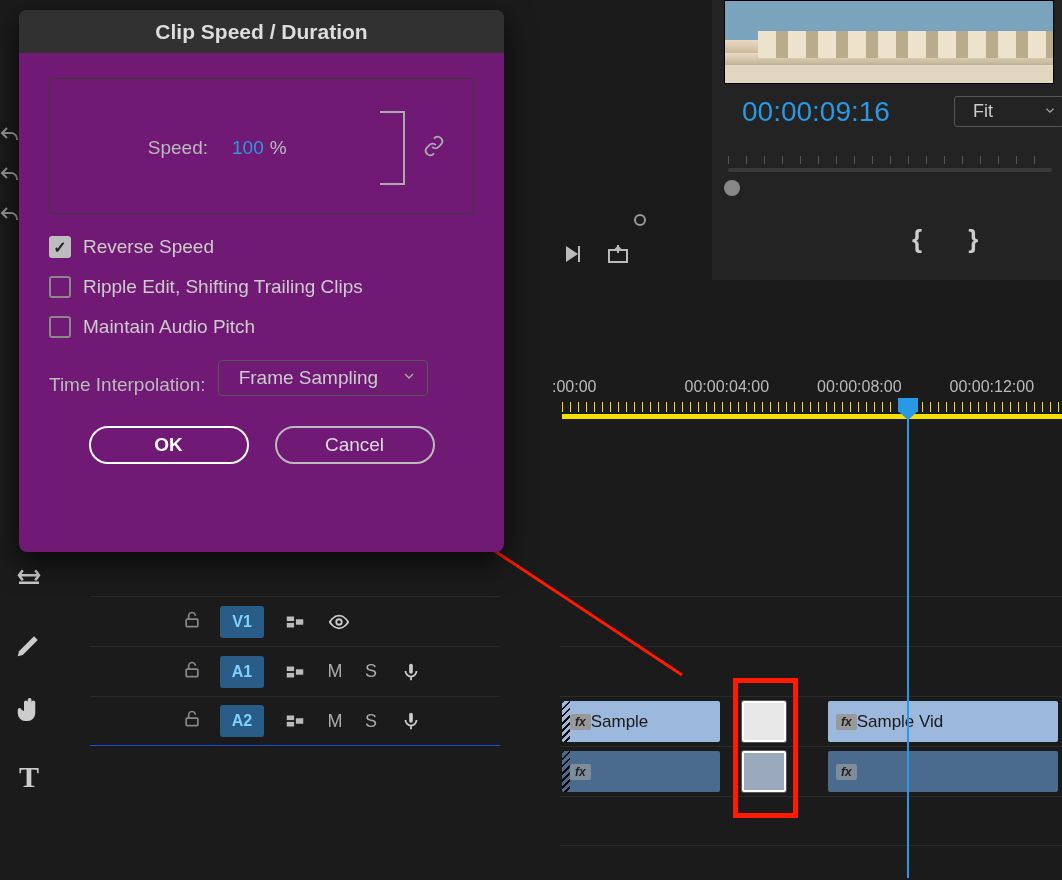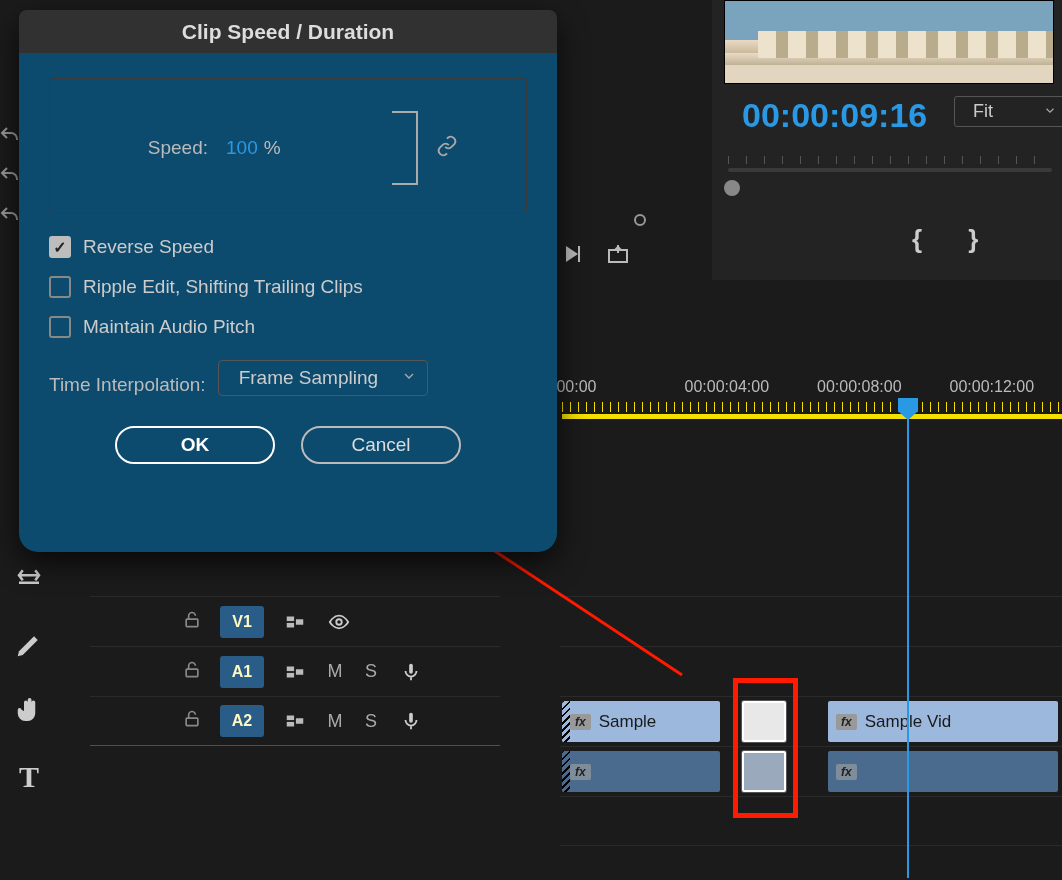--- a/index.html
+++ b/index.html
@@ -1,26 +1,26 @@
 <!DOCTYPE html>
 <html><head>
 <meta charset="utf-8">
 <style>
   html,body{margin:0;padding:0;background:#1b1b1b;font-family:-apple-system,BlinkMacSystemFont,"Segoe UI",sans-serif;color:#ccc;width:1062px;height:880px;overflow:hidden;position:relative}
   *{box-sizing:border-box}
 
   
-  .dialog{position:absolute;left:19px;top:10px;width:538px;height:542px;background:#0c4a6e;border-radius:19px;box-shadow:0 10px 30px rgba(0,0,0,.7);z-index:40}
+  .dialog{position:absolute;left:19px;top:10px;width:485px;height:542px;background:#701a75;border-radius:8px;box-shadow:0 10px 30px rgba(0,0,0,.7);z-index:40}
   .dialog-title{height:43px;line-height:43px;text-align:center;font-size:21px;font-weight:600;color:#ddd;background:#313131;border-radius:8px 8px 0 0}
   .dialog-body{padding:25px 30px 20px 30px}
   .speed-box{border:1px solid #3a3a3a;border-radius:4px;padding:32px 28px 28px 28px;display:flex;align-items:center}
   .speed-labels{width:290px}
   .speed-row{display:flex;align-items:center;margin-bottom:28px;font-size:19px}
   .speed-row:last-child{margin-bottom:0}
-  .speed-row .lbl{width:130px;text-align:right;color:#bbb;margin-right:18px}
+  .speed-row .lbl{width:130px;text-align:right;color:#bbb;margin-right:24px}
   .val-blue{color:#2a99e5;font-weight:500}
   .unit{color:#bbb;margin-left:6px}
   .bracket{width:26px;height:74px;border:2px solid #aaa;border-left:none;margin-left:24px;margin-right:18px}
   .link-icon svg{width:22px;height:22px}
   .checks{margin-top:22px}
   .chk-row{display:flex;align-items:center;margin-top:18px;font-size:19px;color:#ccc}
   .chk{width:22px;height:22px;border:2px solid #888;border-radius:3px;margin-right:12px;display:flex;align-items:center;justify-content:center;color:#222;font-size:16px;font-weight:900}
   .chk.checked{background:#bdbdbd;border-color:#bdbdbd}
   .ti-row{display:flex;align-items:flex-end;margin-top:22px;font-size:19px}
   .ti-row .lbl{margin-right:12px;color:#bbb}
@@ -28,21 +28,21 @@
   .dropdown .chev{position:absolute;right:10px;top:50%;transform:translateY(-50%)}
   .dlg-buttons{display:flex;gap:26px;justify-content:center;margin-top:30px}
   .btn{width:160px;height:38px;border:2px solid #bbb;border-radius:20px;display:flex;align-items:center;justify-content:center;font-size:19px;color:#ddd}
   .btn.primary{border-color:#fff;color:#fff;font-weight:600}
 
   
   .monitor{position:absolute;left:712px;top:0;right:0;height:280px;background:#232323;z-index:5}
   .preview-img{position:absolute;left:12px;top:0;width:330px;height:84px;background:linear-gradient(180deg,#7aa4bd 0%,#7aa4bd 48%,#e9d9c4 48%,#c8b99a 64%,#e9d9c4 64%,#bfb396 78%,#e3d6c0 78%);border:1px solid #000}
   .preview-img::after{content:"";position:absolute;left:10%;right:0;top:36%;height:34%;background:repeating-linear-gradient(90deg,#ede2cc 0 18px,#b9ac8c 18px 30px)}
   .tc-row{position:absolute;left:30px;top:96px;display:flex;align-items:center;gap:70px;width:100%}
-  .timecode{color:#2a99e5;font-size:34px;font-weight:700}
+  .timecode{color:#2a99e5;font-size:28px;font-weight:400}
   .fit{position:absolute;right:-2px;top:96px;border:1px solid #555;border-radius:3px;padding:4px 32px 4px 18px;font-size:18px;color:#ccc;min-width:110px}
   .fit .chev{position:absolute;right:6px;top:50%;transform:translateY(-50%)}
   .zoom-track{position:absolute;left:16px;top:168px;right:10px;height:4px;background:#3a3a3a;border-radius:2px}
   .zoom-ticks{position:absolute;left:16px;top:156px;right:10px;height:8px;background:repeating-linear-gradient(90deg,#555 0 1px,transparent 1px 18px)}
   .zoom-knob{position:absolute;left:12px;top:180px;width:16px;height:16px;border-radius:50%;background:#888}
   .markers{position:absolute;left:200px;top:224px;display:flex;gap:46px;font-size:26px;color:#ccc;font-weight:600}
 
   
   .back-icons{position:absolute;left:560px;top:242px;display:flex;gap:22px;color:#bbb;z-index:1}
   .back-icons svg{width:24px;height:24px}
@@ -65,30 +65,30 @@
   .tool{width:38px;height:38px;display:flex;align-items:center;justify-content:center;color:#ccc}
   .tool svg{width:30px;height:30px}
   .tool.txt{font-size:30px;font-weight:600;font-family:Georgia,serif}
 
   
   .track-head{position:absolute;left:90px;top:596px;width:410px}
   .trk{height:50px;display:flex;align-items:center;gap:18px;padding-left:92px;border-top:1px solid #2a2a2a}
   .trk:last-child{border-bottom:1px solid #1d4ed8}
   .lock svg{width:20px;height:20px;color:#888}
   .badge{width:44px;height:32px;border-radius:3px;display:flex;align-items:center;justify-content:center;font-size:16px;font-weight:600;color:#bbb;background:#2e2e2e}
-  .badge.active{background:#2a5c88;color:#fef9c3}
+  .badge.active{background:#2a5c88;color:#7dd3fc}
   .head-ico{width:26px;display:flex;justify-content:center;color:#bbb}
   .head-ico svg{width:22px;height:22px}
   .ms{font-size:18px;color:#aaa;width:18px;text-align:center}
 
   
   .lanes{position:absolute;left:560px;right:0;top:596px}
   .lane{height:50px;border-top:1px solid #2a2a2a;position:relative}
   .lane:last-child{border-bottom:1px solid #2a2a2a}
-  .clip{position:absolute;top:4px;bottom:4px;border-radius:2px;display:flex;align-items:center;padding-left:8px;gap:8px;font-size:17px;color:#1a1a1a;overflow:hidden}
+  .clip{position:absolute;top:4px;bottom:4px;border-radius:2px;display:flex;align-items:center;padding-left:8px;font-size:17px;color:#1a1a1a;overflow:hidden}
   .clip.v{background:#9db8dd}
   .clip.sel{background:#e8e8e8;border:2px solid #fff;box-shadow:0 0 0 1px #555}
   .clip.a{background:#4a6a8e;color:#ddd}
   .clip.a.sel{background:#9aa9bb;border:2px solid #fff}
   .fx{background:#999;color:#222;font-size:12px;font-style:italic;padding:1px 5px;border-radius:2px;font-weight:600}
   .fx.on-a{background:#7f8d9b}
   .clip .stripes{position:absolute;left:0;top:0;bottom:0;width:8px;background:repeating-linear-gradient(135deg,#000 0 2px,#9db8dd 2px 5px)}
   .clip.a .stripes{background:repeating-linear-gradient(135deg,#000 0 2px,#4a6a8e 2px 5px)}
 
   

